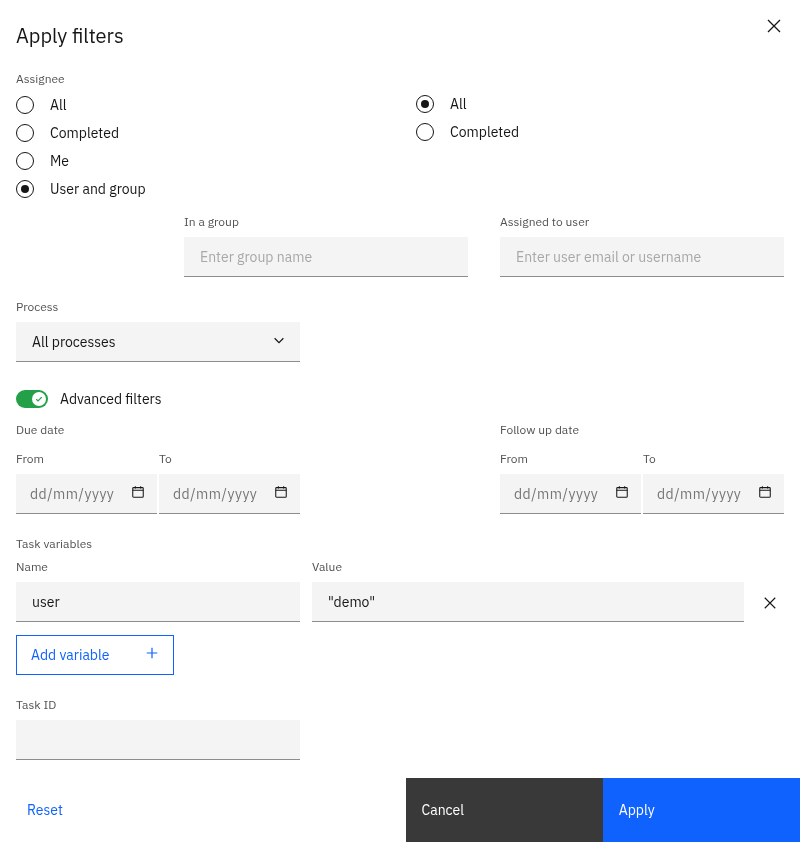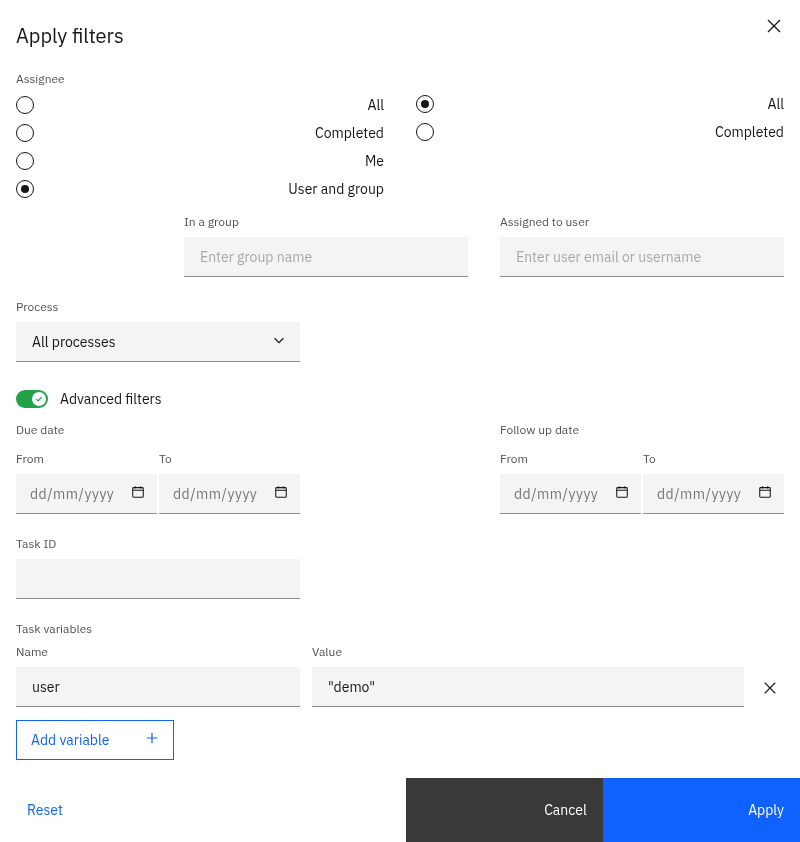--- a/index.html
+++ b/index.html
@@ -31,21 +31,21 @@
 
   .section-label{font-size:12px;color:var(--text2);margin:12px 0 6px 0;}
   .field-label{font-size:12px;color:var(--text2);margin:0 0 8px 0;}
 
   .cols{display:flex;gap:32px;}
   .col{flex:1;min-width:0;}
   .col-fixed{flex:0 0 284px;min-width:0;}
 
   
   .radio-group{display:flex;flex-direction:column;gap:10px;margin:10px 0;}
-  .radio{display:flex;align-items:center;gap:26px;cursor:pointer;justify-content:space-between;}
+  .radio{display:flex;align-items:center;gap:16px;cursor:pointer;}
   .radio-circle{width:18px;height:18px;border:1px solid var(--text);border-radius:50%;display:flex;align-items:center;justify-content:center;flex:0 0 18px;}
   .radio-dot{width:8px;height:8px;border-radius:50%;background:var(--text);visibility:hidden;}
   .radio.selected .radio-dot{visibility:visible;}
 
   
   .text-input{
     width:100%;
     height:40px;
     background:var(--field);
     border:none;
@@ -127,21 +127,21 @@
   .footer .reset{
     flex:0 0 50%;
     display:flex;align-items:center;
     padding-left:16px;
   }
   .reset-link{color:var(--blue);text-decoration:none;cursor:pointer;}
   .footer .btn{
     flex:0 0 25%;
     border:none;
     font:inherit;
-    text-align:right;
+    text-align:left;
     padding:0 16px;
     cursor:pointer;
   }
   .btn-cancel{background:#393939;color:#fff;}
   .btn-apply{background:var(--blue);color:#fff;}
 </style>
 </head>
 <body>
 
 <div class="dialog">
@@ -295,25 +295,20 @@
                   <path d="M2 6 H14 M5 1.5 V4 M11 1.5 V4"></path>
                 </svg>
             </span>
           </div>
         </div>
       </div>
     </div>
   </div>
 
   <div style="margin-top:22px;">
-    <div class="field-label">Task ID</div>
-    <input class="text-input" style="width: 284px;">
-  </div>
-
-  <div style="margin-top:22px;">
     <div class="field-label">Task variables</div>
     <div class="var-cols">
       <div class="var-name">
         <div class="field-label">Name</div>
         <input class="text-input" value="user" style="">
       </div>
       <div class="var-value">
         <div class="field-label">Value</div>
         <input class="text-input" value="&quot;demo&quot;" style="">
       </div>
@@ -331,20 +326,25 @@
     <button class="add-var-btn">
       <span>Add variable</span>
       <span>
         <svg viewBox="0 0 16 16" stroke="#0f62fe" stroke-width="1.4" fill="none">
             <path d="M8 2 V14 M2 8 H14"></path>
           </svg>
       </span>
     </button>
   </div>
 
+  <div style="margin-top:22px;">
+    <div class="field-label">Task ID</div>
+    <input class="text-input" style="width: 284px;">
+  </div>
+
 </div>
 
 <div class="footer">
   <div class="reset">
     <a class="reset-link">Reset</a>
   </div>
   <button class="btn btn-cancel">Cancel</button>
   <button class="btn btn-apply">Apply</button>
 </div>
 

